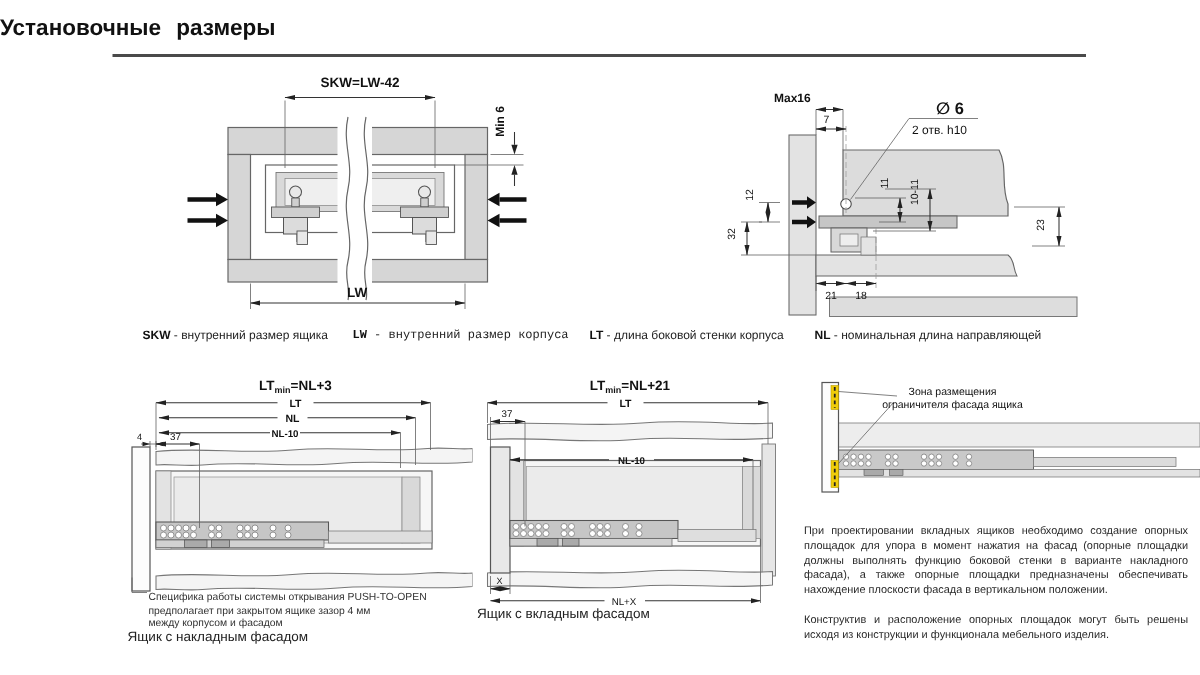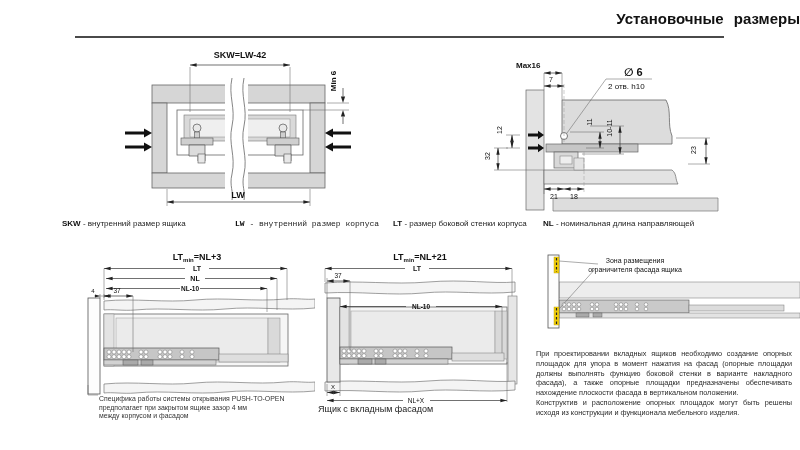--- a/index.html
+++ b/index.html
@@ -1,19 +1,19 @@
 <!DOCTYPE html>
 <html><head>
 <meta charset="utf-8">
 <style>
   html,body{margin:0;padding:0;background:#fff;}
   .page{position:relative;width:800px;height:450px;background:#fff;overflow:hidden;
         font-family:"Liberation Sans","DejaVu Sans",sans-serif;color:#111;}
   .abs{position:absolute;}
-  .title{top:10px;left:0;width:100%;text-align:right;font-size:15px;font-weight:bold;word-spacing:6px;}
+  .title{top:10px;left:0;width:100%;text-align:left;font-size:15px;font-weight:bold;word-spacing:6px;}
   .rule{top:36px;left:75px;width:649px;height:0;border-top:2px solid #4a4a4a;}
   .def{top:219px;font-size:8px;white-space:nowrap;color:#222;}
   .def b{color:#111;}
   .cap{font-size:9px;color:#222;}
   .spec{font-size:6.9px;line-height:8.7px;color:#333;}
   .notes{font-size:7.3px;line-height:9.8px;text-align:justify;color:#2a2a2a;width:256px;}
   svg{display:block;}
   svg text{fill:#111;font-size:7.5px;font-family:"Liberation Sans","DejaVu Sans",sans-serif;}
   .b{font-weight:bold}
   .t6{font-size:6px}.t65{font-size:6.5px}.t7{font-size:7px}.t8{font-size:8px}.t9{font-size:9px}.t11{font-size:11px}
@@ -173,23 +173,23 @@
     </g>
     <g>
       <line x1="66" y1="141" x2="86" y2="141" class="dl" marker-start="url(#a2)" marker-end="url(#a2)"></line>
       <line x1="86" y1="141" x2="106" y2="141" class="dl" marker-start="url(#a2)" marker-end="url(#a2)"></line>
       <line x1="66" y1="136" x2="66" y2="146" class="xl"></line>
       <text x="76" y="151" text-anchor="middle" class="t7">21</text>
       <text x="96" y="151" text-anchor="middle" class="t7">18</text>
     </g>
   </svg>
 
-  <div class="abs def" style="left:62px;"><b>SKW</b><span> - внутренний размер ящика</span></div>
+  <div class="abs def" style="left:95px;"><b>SKW</b><span> - внутренний размер ящика</span></div>
   <div class="abs def" style="left:235px;font-family:Liberation Mono, monospace;"><b>LW</b><span> - внутренний размер корпуса</span></div>
-  <div class="abs def" style="left:393px;"><b>LT</b><span> - размер боковой стенки корпуса</span></div>
+  <div class="abs def" style="left:393px;"><b>LT</b><span> - длина боковой стенки корпуса</span></div>
   <div class="abs def" style="left:543px;text-align:right;"><b>NL</b><span> - номинальная длина направляющей</span></div>
 
   <svg class="abs" style="left:85px;top:252px;" width="230" height="146" viewBox="0 0 230 146">
     <defs>
       <marker id="a3" viewBox="0 0 10 6" refX="9.5" refY="3" markerWidth="7" markerHeight="4.2" orient="auto-start-reverse" markerUnits="userSpaceOnUse">
           <path d="M0,0.6 L10,3 L0,5.4 Z" fill="#222"></path>
         </marker>
     </defs>
     <path class="wavy" d="M19,49 C50,46 80,51 110,48 C140,45 170,50 200,47 C212,46 222,48 230,47 L230,56 C200,59 170,54 140,57 C110,60 80,55 50,58 C38,59 27,57 19,58 Z"></path>
     <path class="wavy" d="M19,132 C50,129 80,134 110,131 C140,128 170,133 200,130 C212,129 222,131 230,130 L230,139 C200,142 170,137 140,140 C110,143 80,138 50,141 C38,142 27,140 19,141 Z"></path>
@@ -268,20 +268,21 @@
       <text x="32" y="41" text-anchor="middle" class="t65">37</text>
       <line x1="19" y1="44" x2="48" y2="44" class="dl" marker-start="url(#a3)" marker-end="url(#a3)"></line>
       <line x1="48" y1="44" x2="48" y2="100" class="xl"></line>
     </g>
   </svg>
   <div class="abs spec" style="left:99px;top:395px;width:225px;">
     <div>Специфика работы системы открывания PUSH-TO-OPEN</div>
     <div>предполагает при закрытом ящике зазор 4 мм</div>
     <div>между корпусом и фасадом</div>
   </div>
+  <div class="abs cap" style="left:85px;top:419px;width:230px;">Ящик с накладным фасадом</div>
 
   <svg class="abs" style="left:318px;top:252px;" width="215" height="158" viewBox="0 0 215 158">
     <defs>
       <marker id="a4" viewBox="0 0 10 6" refX="9.5" refY="3" markerWidth="7" markerHeight="4.2" orient="auto-start-reverse" markerUnits="userSpaceOnUse">
           <path d="M0,0.6 L10,3 L0,5.4 Z" fill="#222"></path>
         </marker>
     </defs>
     <path class="wavy" d="M7,31 C40,28 75,33 110,30 C145,27 175,32 197,30 L197,40 C165,43 135,38 105,41 C75,44 40,39 7,41 Z"></path>
     <rect x="190" y="44" width="9" height="88" fill="#e6e6e6" stroke="#777" stroke-width="0.6"></rect>
     <path class="wavy" d="M7,130 C40,127 75,132 110,129 C145,126 175,131 197,129 L197,138 C165,141 135,136 105,139 C75,142 40,137 7,139 Z"></path>
@@ -404,15 +405,15 @@
       <rect x="16" y="55" width="5" height="18" fill="#f0cd0a" stroke="#b99b00" stroke-width="0.4"></rect>
       <line x1="18.5" y1="56" x2="18.5" y2="72" stroke="#222" stroke-width="1.2" stroke-dasharray="2.5 2"></line>
     </g>
     <line x1="60" y1="12" x2="21" y2="9" class="xl"></line>
     <line x1="58" y1="16" x2="21" y2="57" class="xl"></line>
     <text x="97" y="11" text-anchor="middle" class="t7">Зона размещения</text>
     <text x="97" y="20" text-anchor="middle" class="t7">ограничителя фасада ящика</text>
   </svg>
 
   <div class="abs notes" style="left:536px;top:333px;margin-top:16px;">При проектировании вкладных ящиков необходимо создание опорных площадок для упора в момент нажатия на фасад (опорные площадки должны выполнять функцию боковой стенки в варианте накладного фасада), а также опорные площадки предназначены обеспечивать нахождение плоскости фасада в вертикальном положении.</div>
-  <div class="abs notes" style="left:536px;top:398px;">Конструктив и расположение опорных площадок могут быть решены исходя из конструкции и функционала мебельного изделия.</div>
+  <div class="abs notes" style="left:536px;top:408px;">Конструктив и расположение опорных площадок могут быть решены исходя из конструкции и функционала мебельного изделия.</div>
 
 </div>
 
 </body></html>

